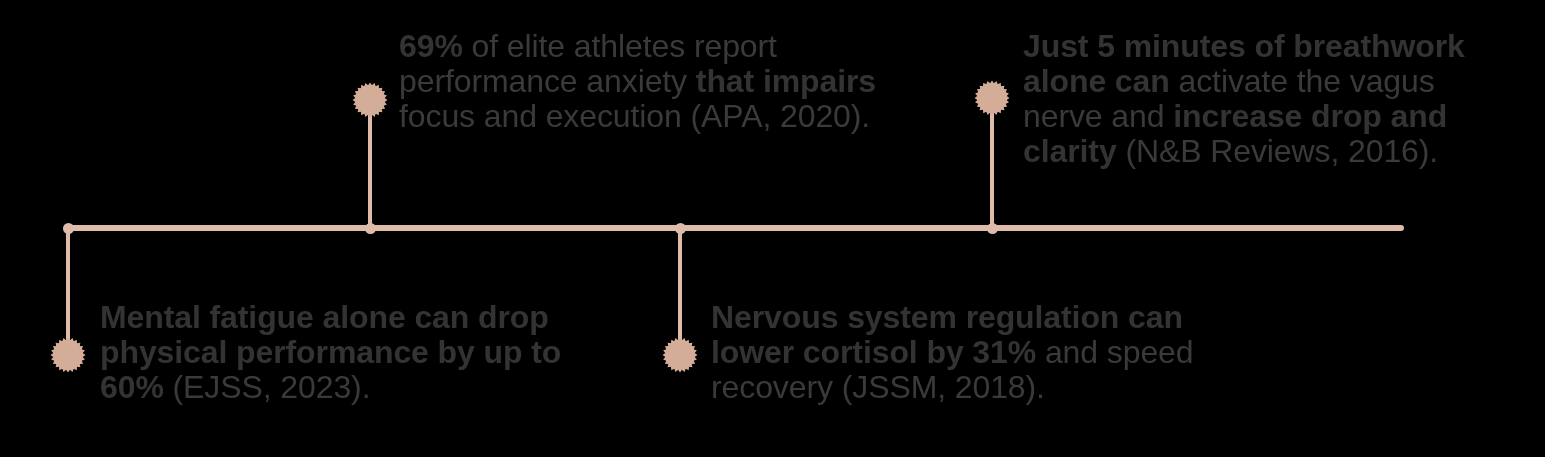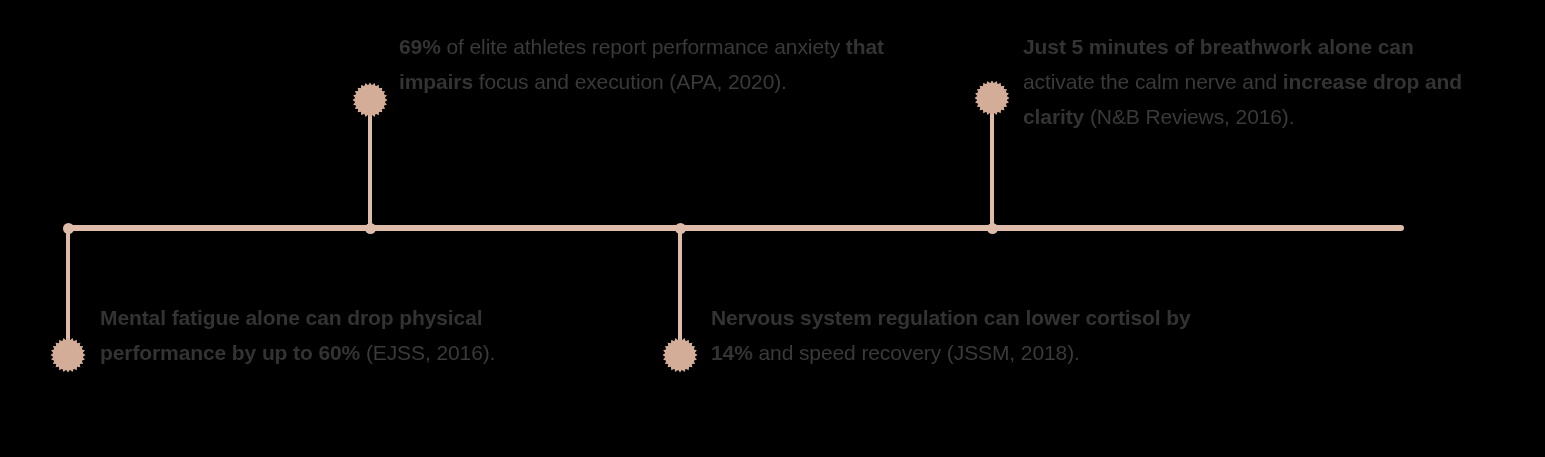--- a/index.html
+++ b/index.html
@@ -48,21 +48,21 @@
     height: 40px;
     margin-left: -20px;
     margin-top: -20px;
   }
   .node-marker svg { display: block; width: 40px; height: 40px; }
 
   
   .callout {
     position: absolute;
     color: #333333;
-    font-size: 21px;
+    font-size: 32px;
     line-height: 35px;
     letter-spacing: -0.1px;
   }
   .callout .b { font-weight: 700; }
   .callout .r { font-weight: 400; color: #3a3a3a; }
 </style>
 </head>
 <body>
 
 <div id="canvas">
@@ -98,19 +98,19 @@
       <div class="junction-dot" style="left: 992px; top: 228px; background: rgb(223, 188, 169);"></div>
       <div class="node-marker" style="left: 992px; top: 98px;">
         <svg viewBox="0 0 40 40" xmlns="http://www.w3.org/2000/svg">
           <path d="M20.00,2.50L21.93,5.33L24.53,3.10L25.66,6.33L28.75,4.84L29.01,8.26L32.37,7.63L31.74,10.99L35.16,11.25L33.67,14.34L36.90,15.47L34.67,18.07L37.50,20.00L34.67,21.93L36.90,24.53L33.67,25.66L35.16,28.75L31.74,29.01L32.37,32.37L29.01,31.74L28.75,35.16L25.66,33.67L24.53,36.90L21.93,34.67L20.00,37.50L18.07,34.67L15.47,36.90L14.34,33.67L11.25,35.16L10.99,31.74L7.63,32.37L8.26,29.01L4.84,28.75L6.33,25.66L3.10,24.53L5.33,21.93L2.50,20.00L5.33,18.07L3.10,15.47L6.33,14.34L4.84,11.25L8.26,10.99L7.63,7.63L10.99,8.26L11.25,4.84L14.34,6.33L15.47,3.10L18.07,5.33Z" fill="#d4ad99"></path>
           <circle cx="20" cy="20" r="15" fill="#d4ad99"></circle>
         </svg>
       </div>
     </div>
 
   <div id="callouts-layer">
-      <div class="callout" style="left: 100px; top: 300px; width: 500px; color: rgb(51, 51, 51);"><span class="b">Mental fatigue alone can drop physical performance by up to 60% </span><span class="r">(EJSS, 2016).</span></div>
+      <div class="callout" style="left: 100px; top: 300px; width: 500px; color: rgb(51, 51, 51);"><span class="b">Mental fatigue alone can drop physical performance by up to 60% </span><span class="r">(EJSS, 2023).</span></div>
       <div class="callout" style="left: 399px; top: 29px; width: 530px; color: rgb(51, 51, 51);"><span class="b">69% </span><span class="r">of elite athletes report performance anxiety </span><span class="b">that impairs </span><span class="r">focus and execution (APA, 2020).</span></div>
-      <div class="callout" style="left: 711px; top: 300px; width: 520px; color: rgb(51, 51, 51);"><span class="b">Nervous system regulation can lower cortisol by 14% </span><span class="r">and speed recovery (JSSM, 2018).</span></div>
-      <div class="callout" style="left: 1023px; top: 29px; width: 465px; color: rgb(51, 51, 51);"><span class="b">Just 5 minutes of breathwork alone can </span><span class="r">activate the calm nerve and </span><span class="b">increase drop and clarity </span><span class="r">(N&amp;B Reviews, 2016).</span></div>
+      <div class="callout" style="left: 711px; top: 300px; width: 520px; color: rgb(51, 51, 51);"><span class="b">Nervous system regulation can lower cortisol by 31% </span><span class="r">and speed recovery (JSSM, 2018).</span></div>
+      <div class="callout" style="left: 1023px; top: 29px; width: 465px; color: rgb(51, 51, 51);"><span class="b">Just 5 minutes of breathwork alone can </span><span class="r">activate the vagus nerve and </span><span class="b">increase drop and clarity </span><span class="r">(N&amp;B Reviews, 2016).</span></div>
     </div>
 
 </div>
 
 </body></html>

